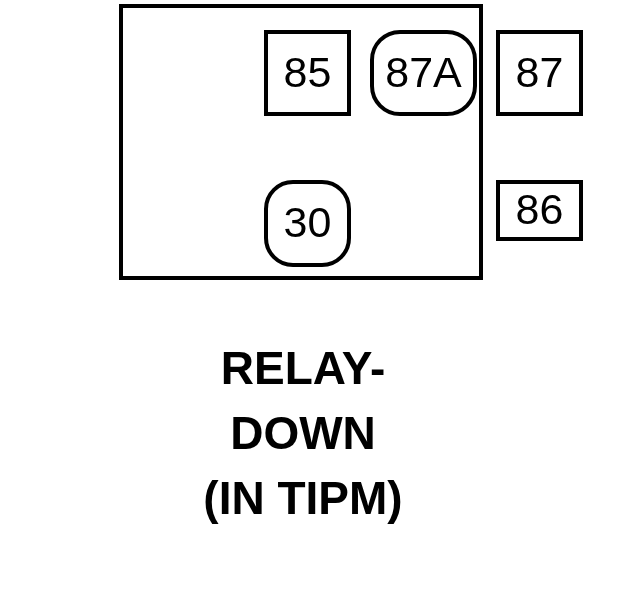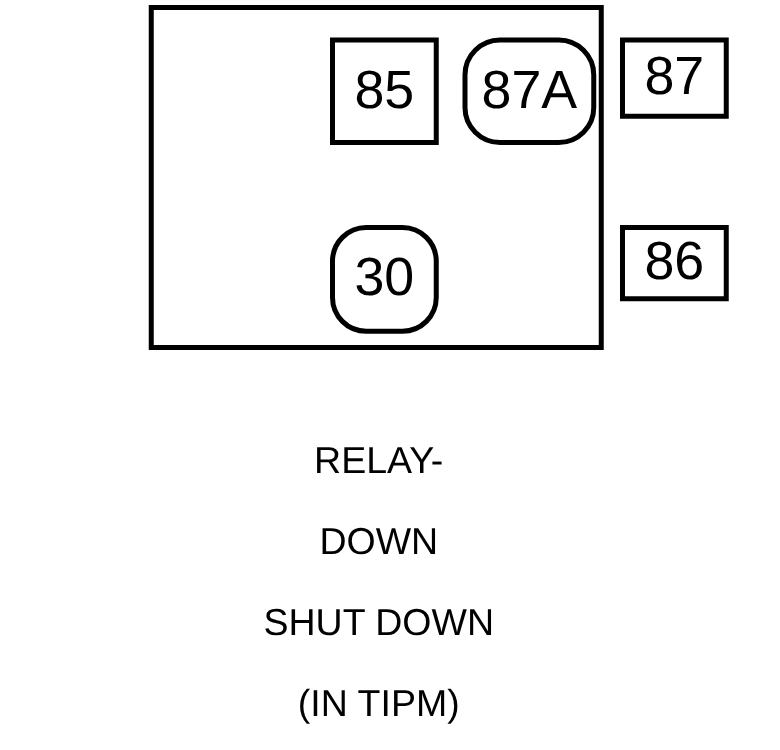--- a/index.html
+++ b/index.html
@@ -54,36 +54,36 @@
     line-height: 1;
     color: #000000;
     letter-spacing: 0px;
     white-space: nowrap;
     transform: translateY(-1px);
   }
 
   
   .pad-85  { left: 141px; top: 22px;  width: 87px;  height: 86px; }
   .pad-87a { left: 247px; top: 22px;  width: 107px; height: 86px; border-radius: 30px; }
-  .pad-87  { left: 373px; top: 22px;  width: 87px;  height: 65px; }
+  .pad-87  { left: 373px; top: 22px;  width: 87px;  height: 86px; }
   .pad-30  { left: 141px; top: 172px; width: 87px;  height: 87px; border-radius: 29px; }
   .pad-86  { left: 373px; top: 172px; width: 87px;  height: 61px; }
 
   
   .caption {
     position: absolute;
     left: 0;
     top: 336px;
     width: 606px;
     text-align: center;
   }
   .caption-line {
     font-family: "Liberation Sans", sans-serif;
-    font-size: 30px;
-    font-weight: normal;
+    font-size: 46px;
+    font-weight: bold;
     line-height: 65px;
     color: #000000;
     letter-spacing: 0px;
     white-space: nowrap;
   }
 </style>
 </head>
 <body>
 
 <div id="diagram-canvas">
@@ -108,17 +108,16 @@
 
     <div class="terminal pad-86">
       <span class="terminal-label">86</span>
     </div>
 
   </div>
 
   <div class="caption">
     <div class="caption-line">RELAY-</div>
     <div class="caption-line">DOWN</div>
-    <div class="caption-line">SHUT DOWN</div>
     <div class="caption-line">(IN TIPM)</div>
   </div>
 
 </div>
 
 </body></html>

